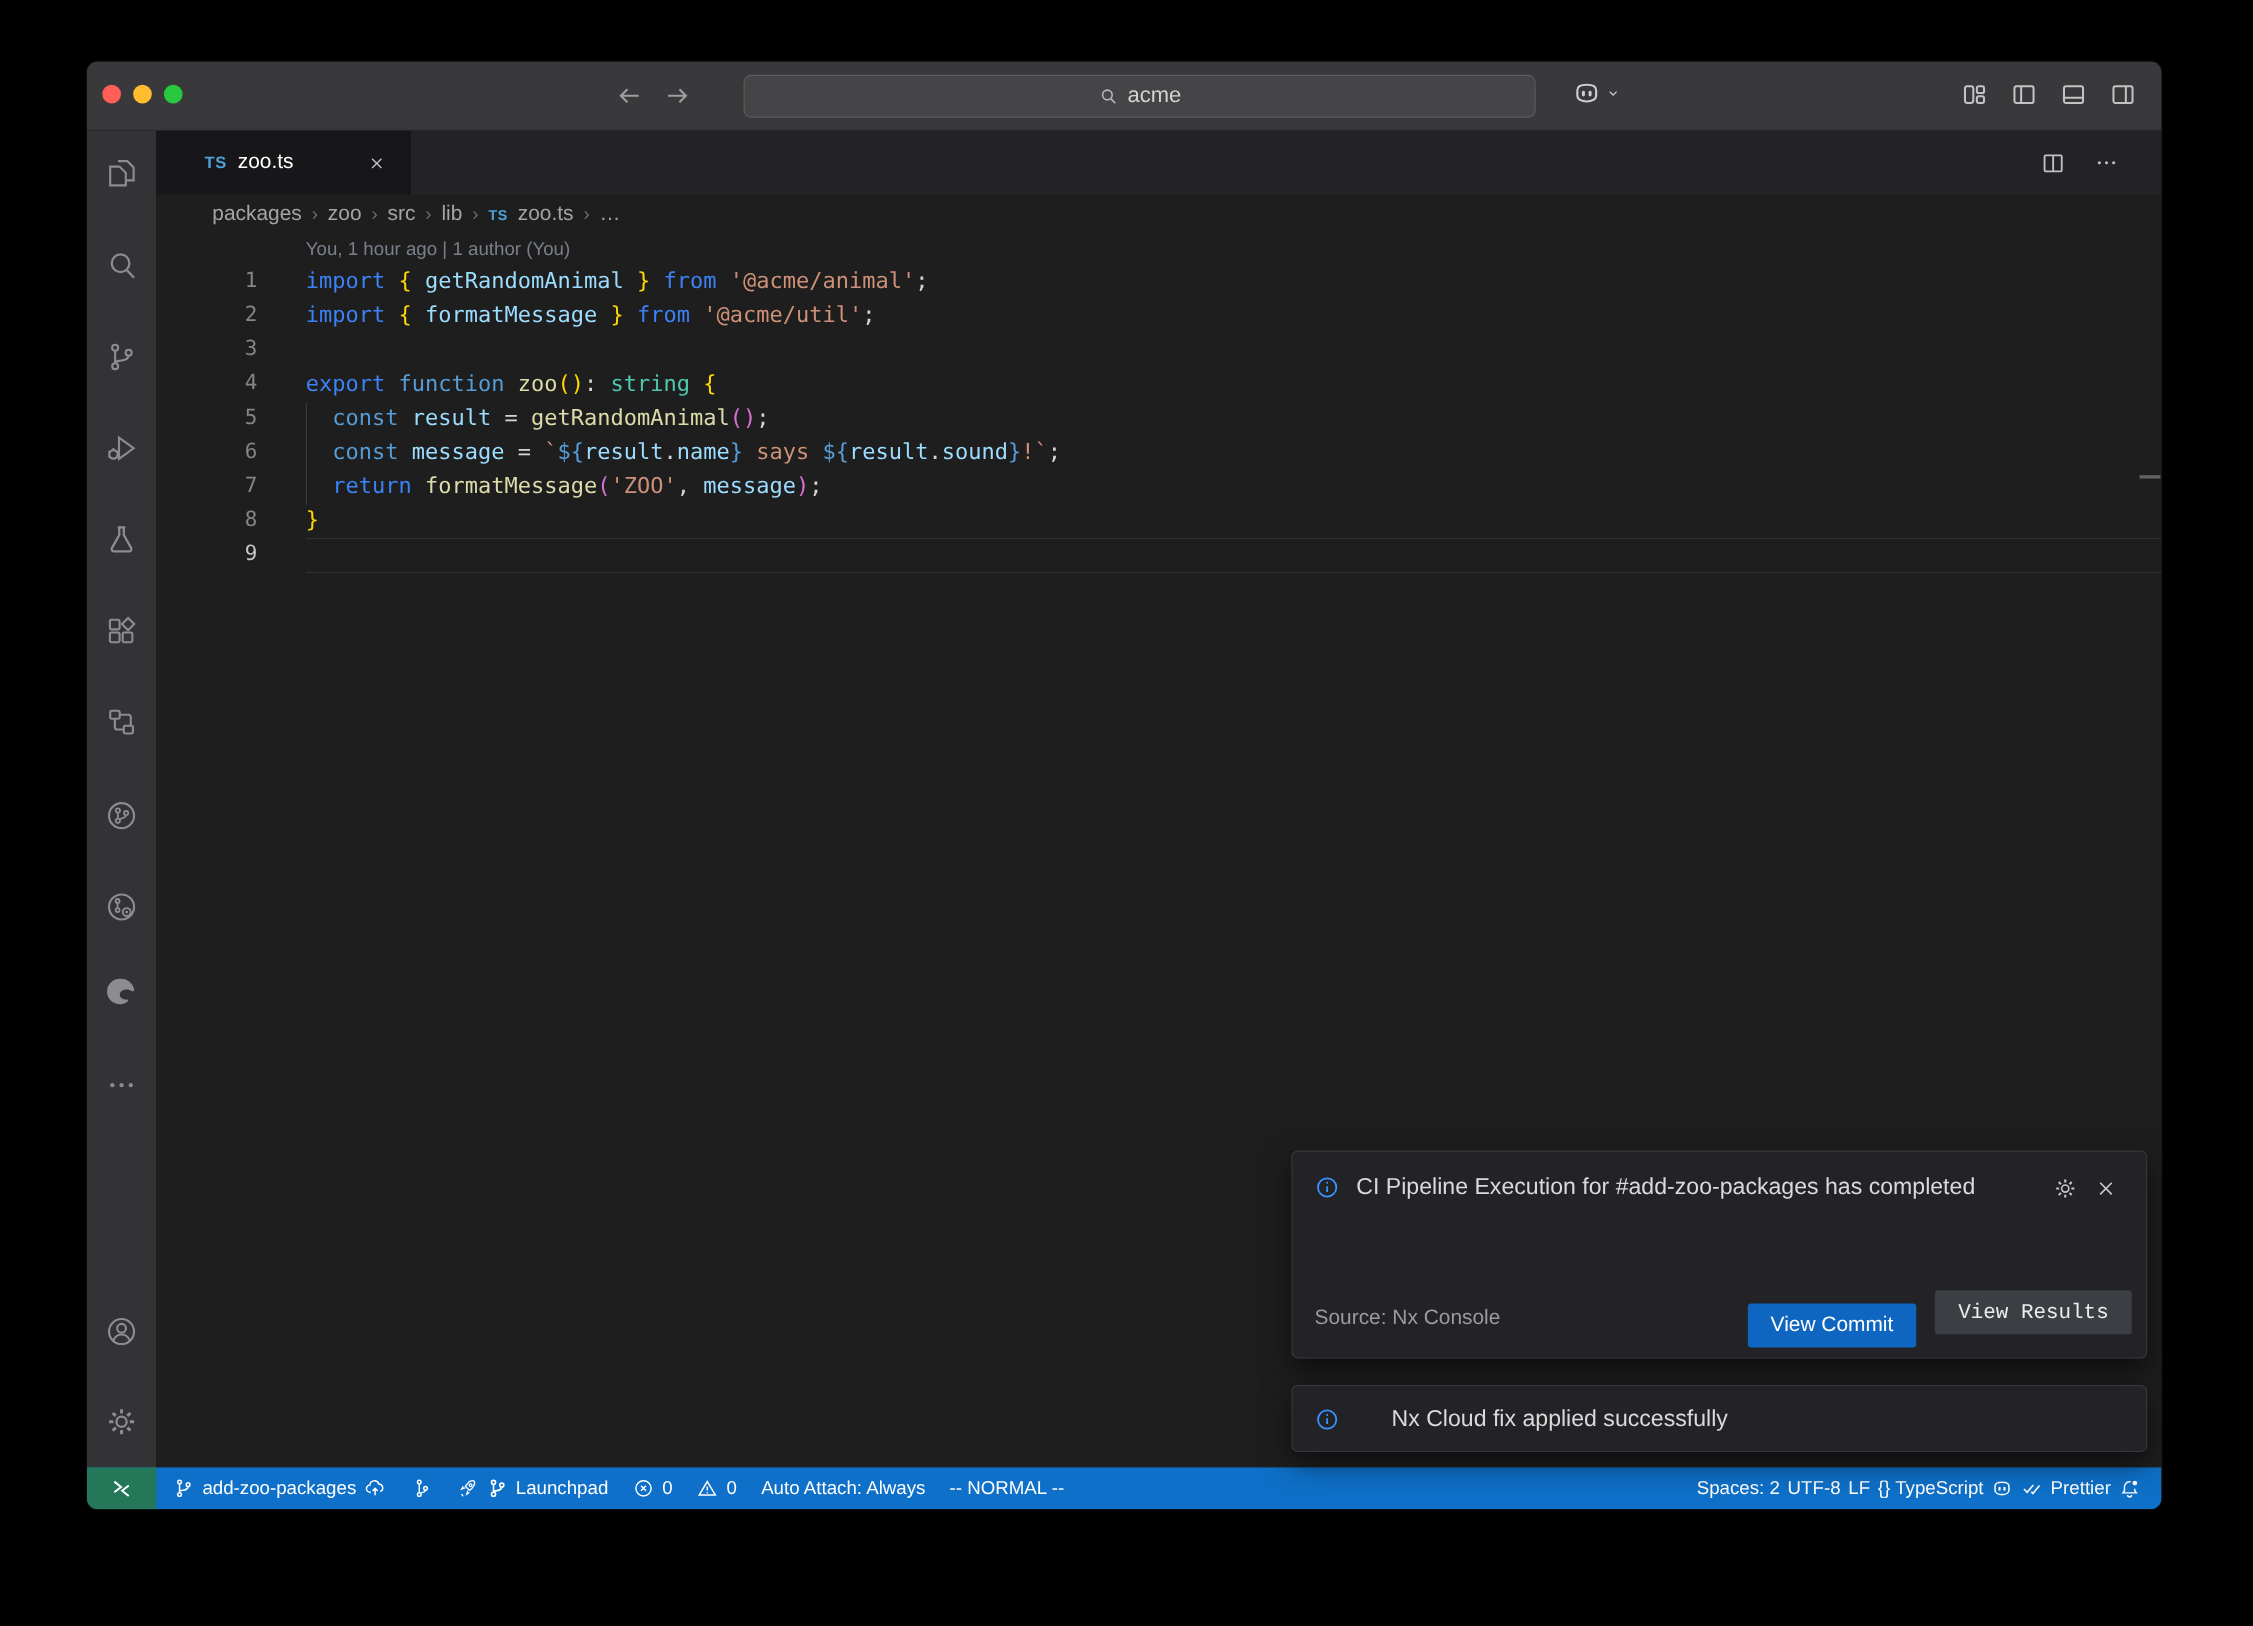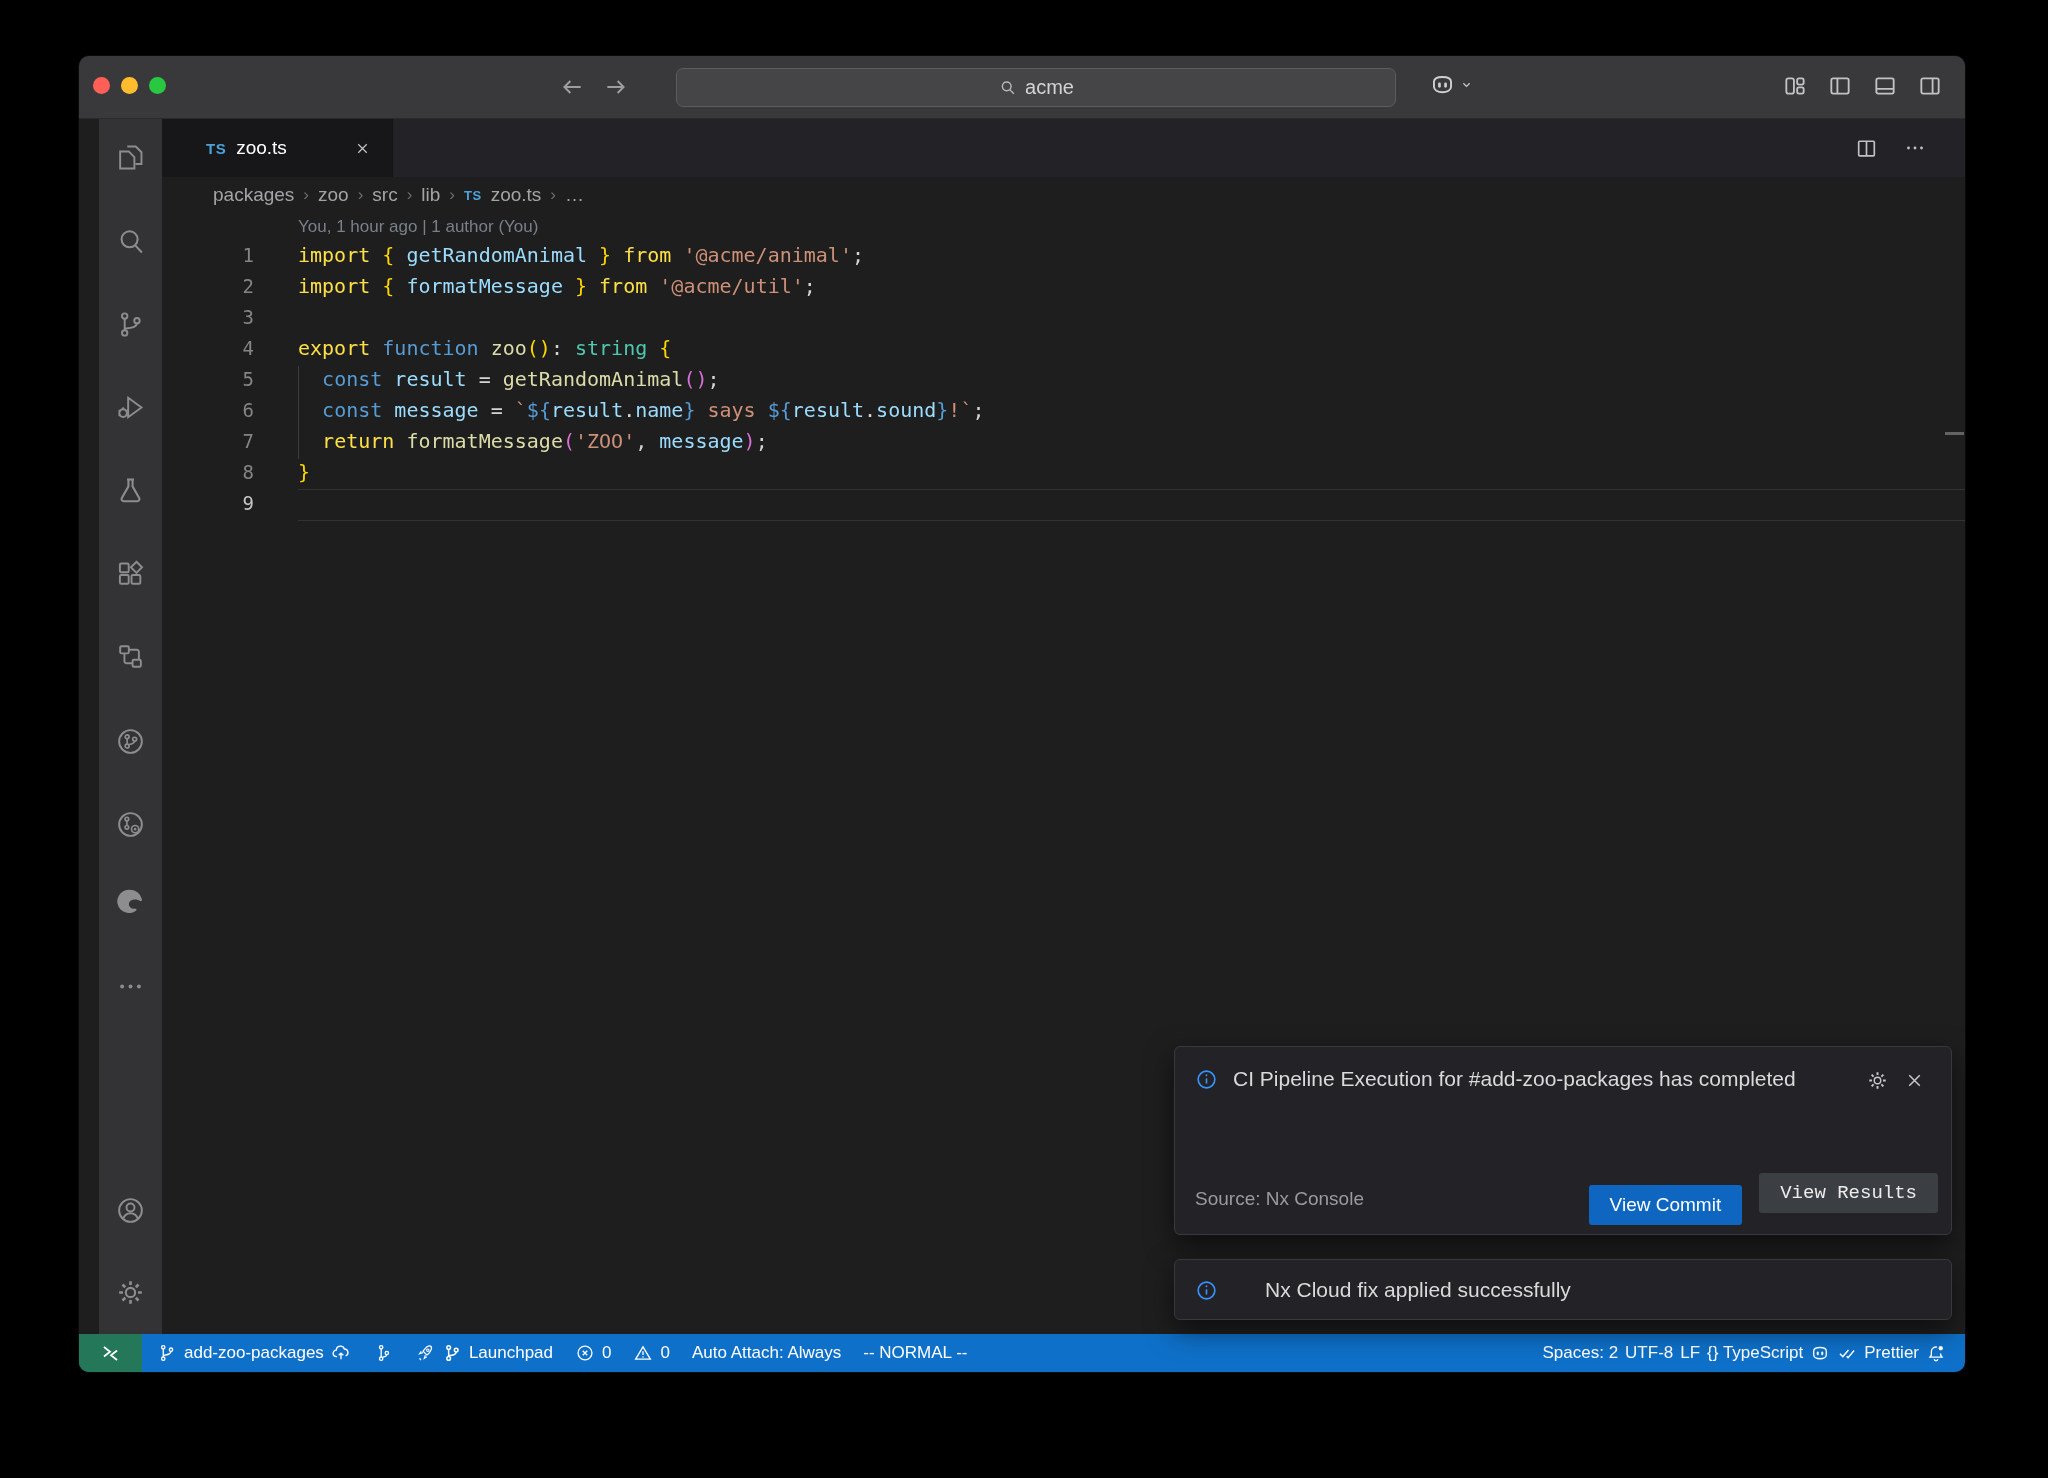--- a/index.html
+++ b/index.html
@@ -25,21 +25,21 @@
                background:#454547; border:1px solid #5d5d5f; border-radius:7px;
                display:flex; align-items:center; justify-content:center; gap:8px;
                color:#d3d3d4; font-size:20px; }
   .cmdcenter .ic { color:#b9b9bb; }
   .copilot-menu { position:absolute; left:1350px; top:15px; display:flex; align-items:center;
                   gap:3px; color:#cfcfd1; }
   .layout-controls { position:absolute; right:22px; top:17px; display:flex; gap:19px;
                      color:#c3c3c5; }
 
   
-  .main { position:absolute; left:0; top:63px; right:0; bottom:38px;margin-left:20px; }
+  .main { position:absolute; left:0; top:63px; right:0; bottom:38px; }
   .activitybar { position:absolute; left:0; top:0; width:63px; height:100%;
                  background:var(--activitybar,#333336); }
   .act-icon { position:absolute; left:50%; transform:translateX(-50%); width:34px; height:34px;
               display:flex; align-items:center; justify-content:center; color:#8d8d8f; }
 
   .editor { position:absolute; left:63px; top:0; right:0; bottom:0; background:var(--editor,#1e1e1e); }
 
   
   .tabbar { position:absolute; left:0; top:0; right:0; height:58px;
             background:var(--tabbar,#232327); display:flex; align-items:stretch; }
@@ -62,21 +62,21 @@
   
   .code { position:absolute; left:0; top:94px; right:0; bottom:0;
           font-family:"DejaVu Sans Mono", monospace; font-size:20px; }
   .blame-row { height:27px; line-height:27px; margin-left:136px; color:#79808a;
                font-family:"Liberation Sans", sans-serif; font-size:17px; }
   .code-row { height:31px; line-height:31px; white-space:pre; }
   .ln { display:inline-block; width:92px; text-align:right; color:#858585;
         font-size:19px; vertical-align:top; }
   .ln.active { color:#c6c6c6; }
   .lcode { margin-left:44px; }
-  .tk-kw1 {color:#fde047} .tk-kw2 {color:#569CD6} .tk-var {color:#9CDCFE}
+  .tk-kw1 {color:#3b82f6} .tk-kw2 {color:#569CD6} .tk-var {color:#9CDCFE}
   .tk-fn {color:#DCDCAA} .tk-type {color:#4EC9B0} .tk-str {color:#CE9178}
   .tk-gold {color:#FFD700} .tk-pink {color:#DA70D6} .tk-tpl {color:#569CD6}
   .tk-p {color:#D4D4D4}
   .indent-guide { position:absolute; left:136px; top:153px; width:1px; height:93px; background:#3c3c3e; }
   .curline { position:absolute; left:136px; right:0; top:276px; height:32px;
              border-top:1px solid #323234; border-bottom:1px solid #323234; }
   .overview-dash { position:absolute; right:1px; top:313px; width:19px; height:3px; background:#636365; }
 
   
   .statusbar { position:absolute; left:0; right:0; bottom:0; height:38px;

